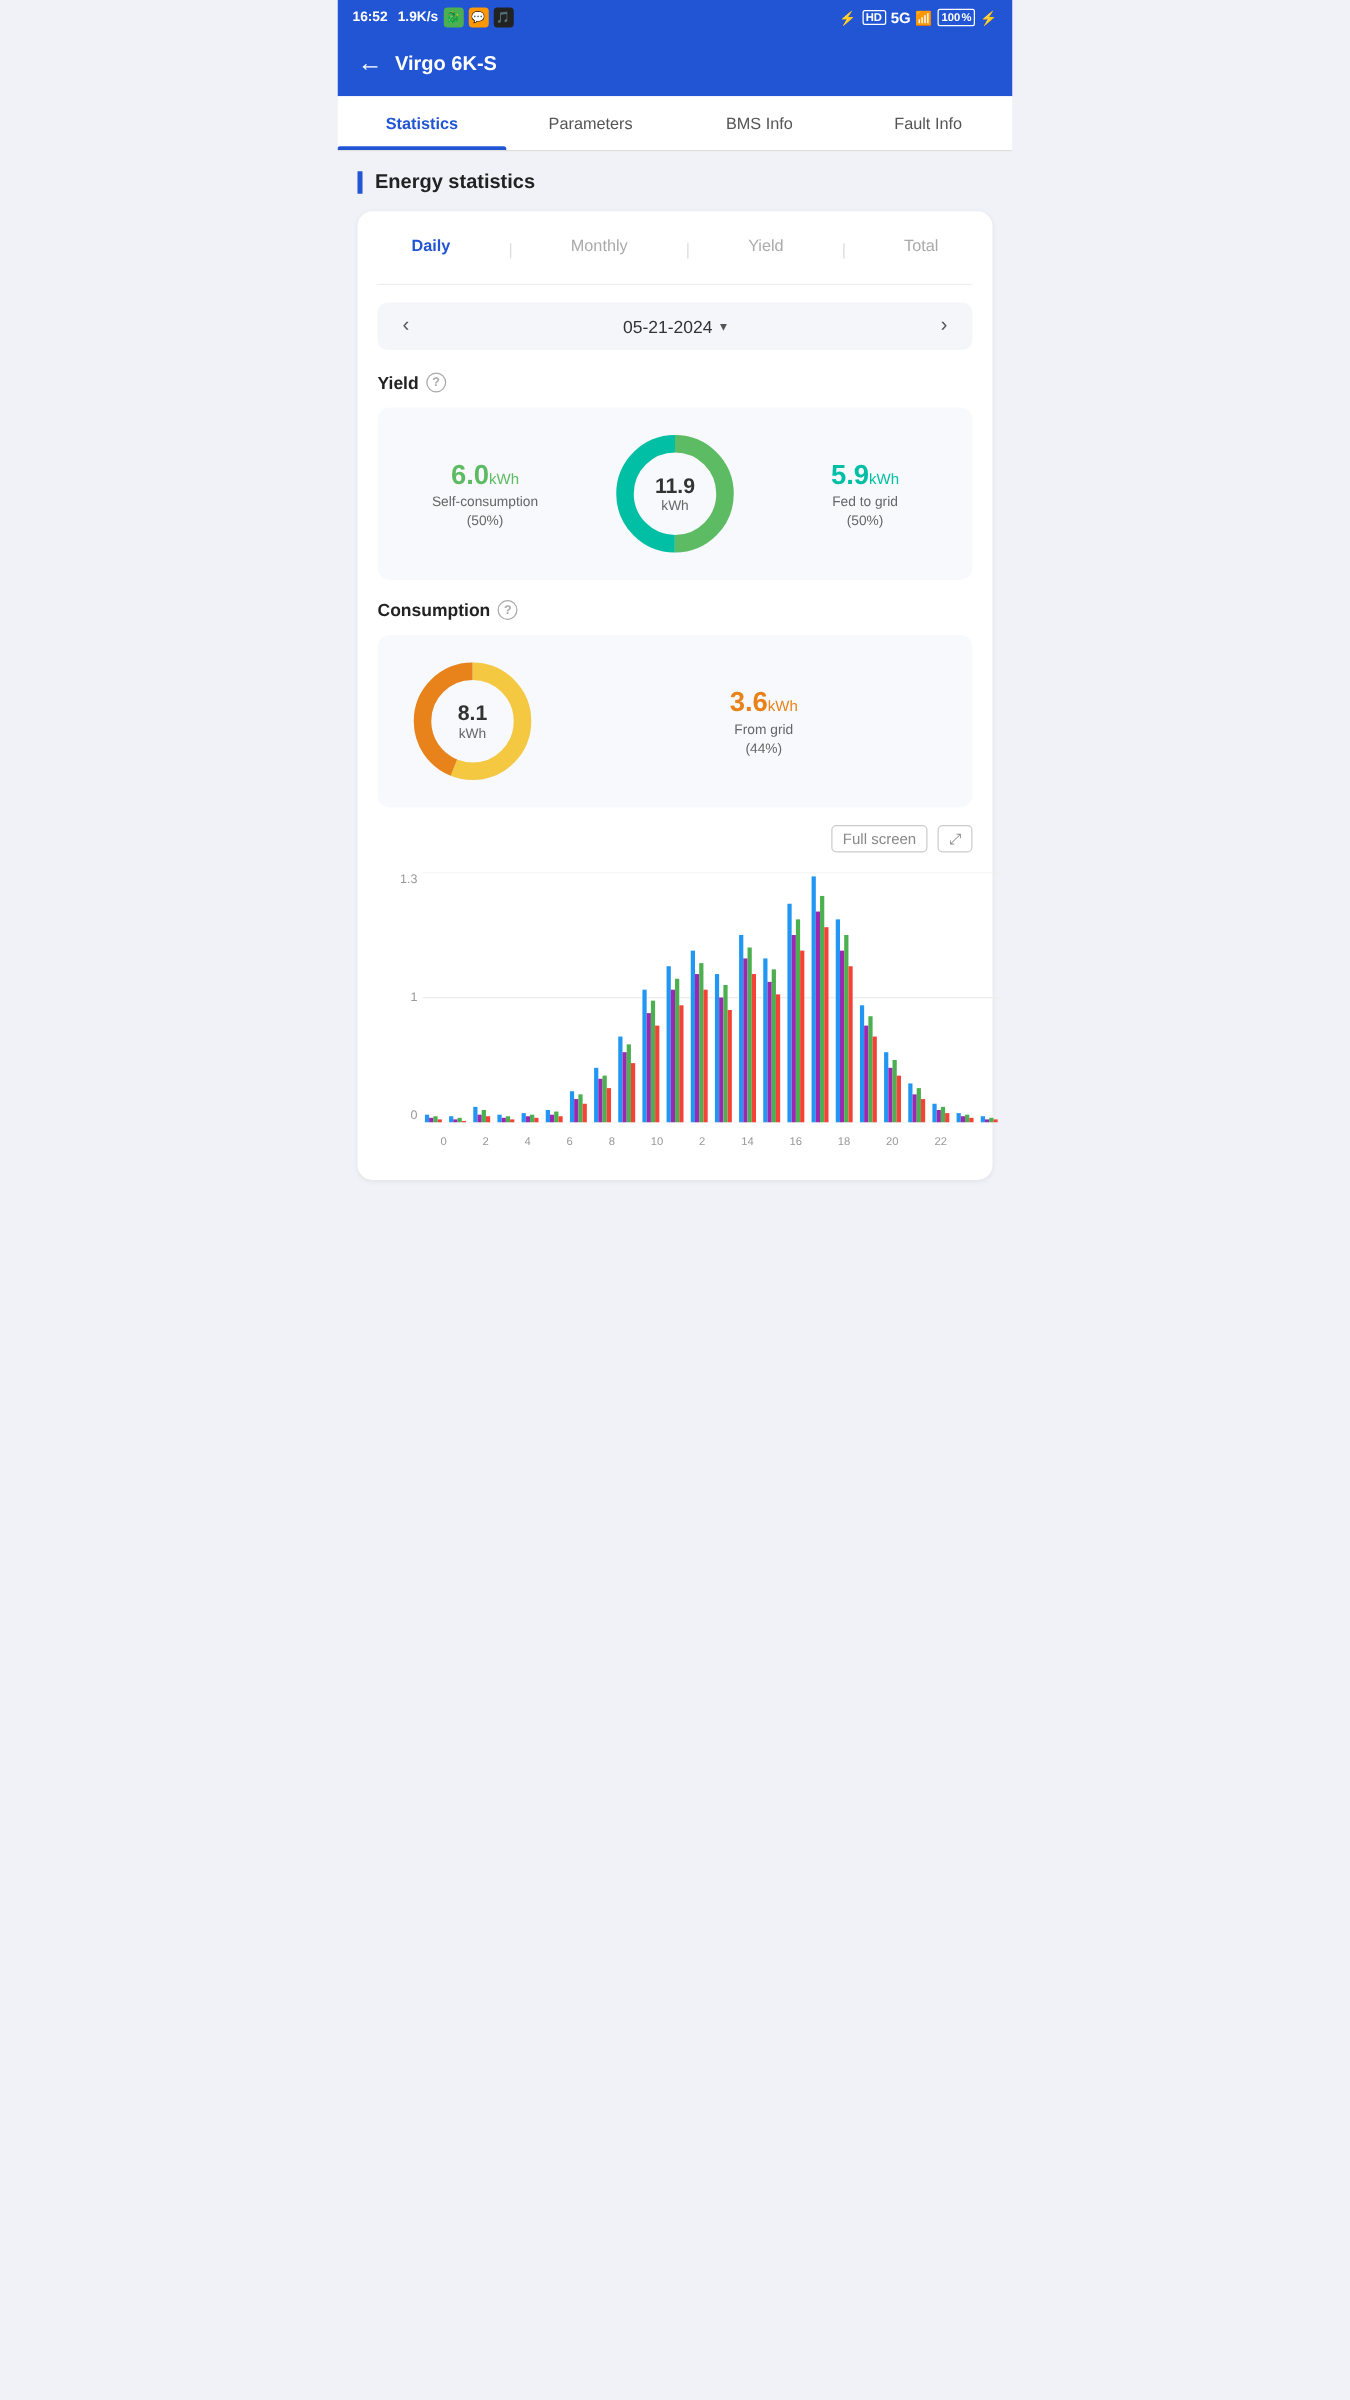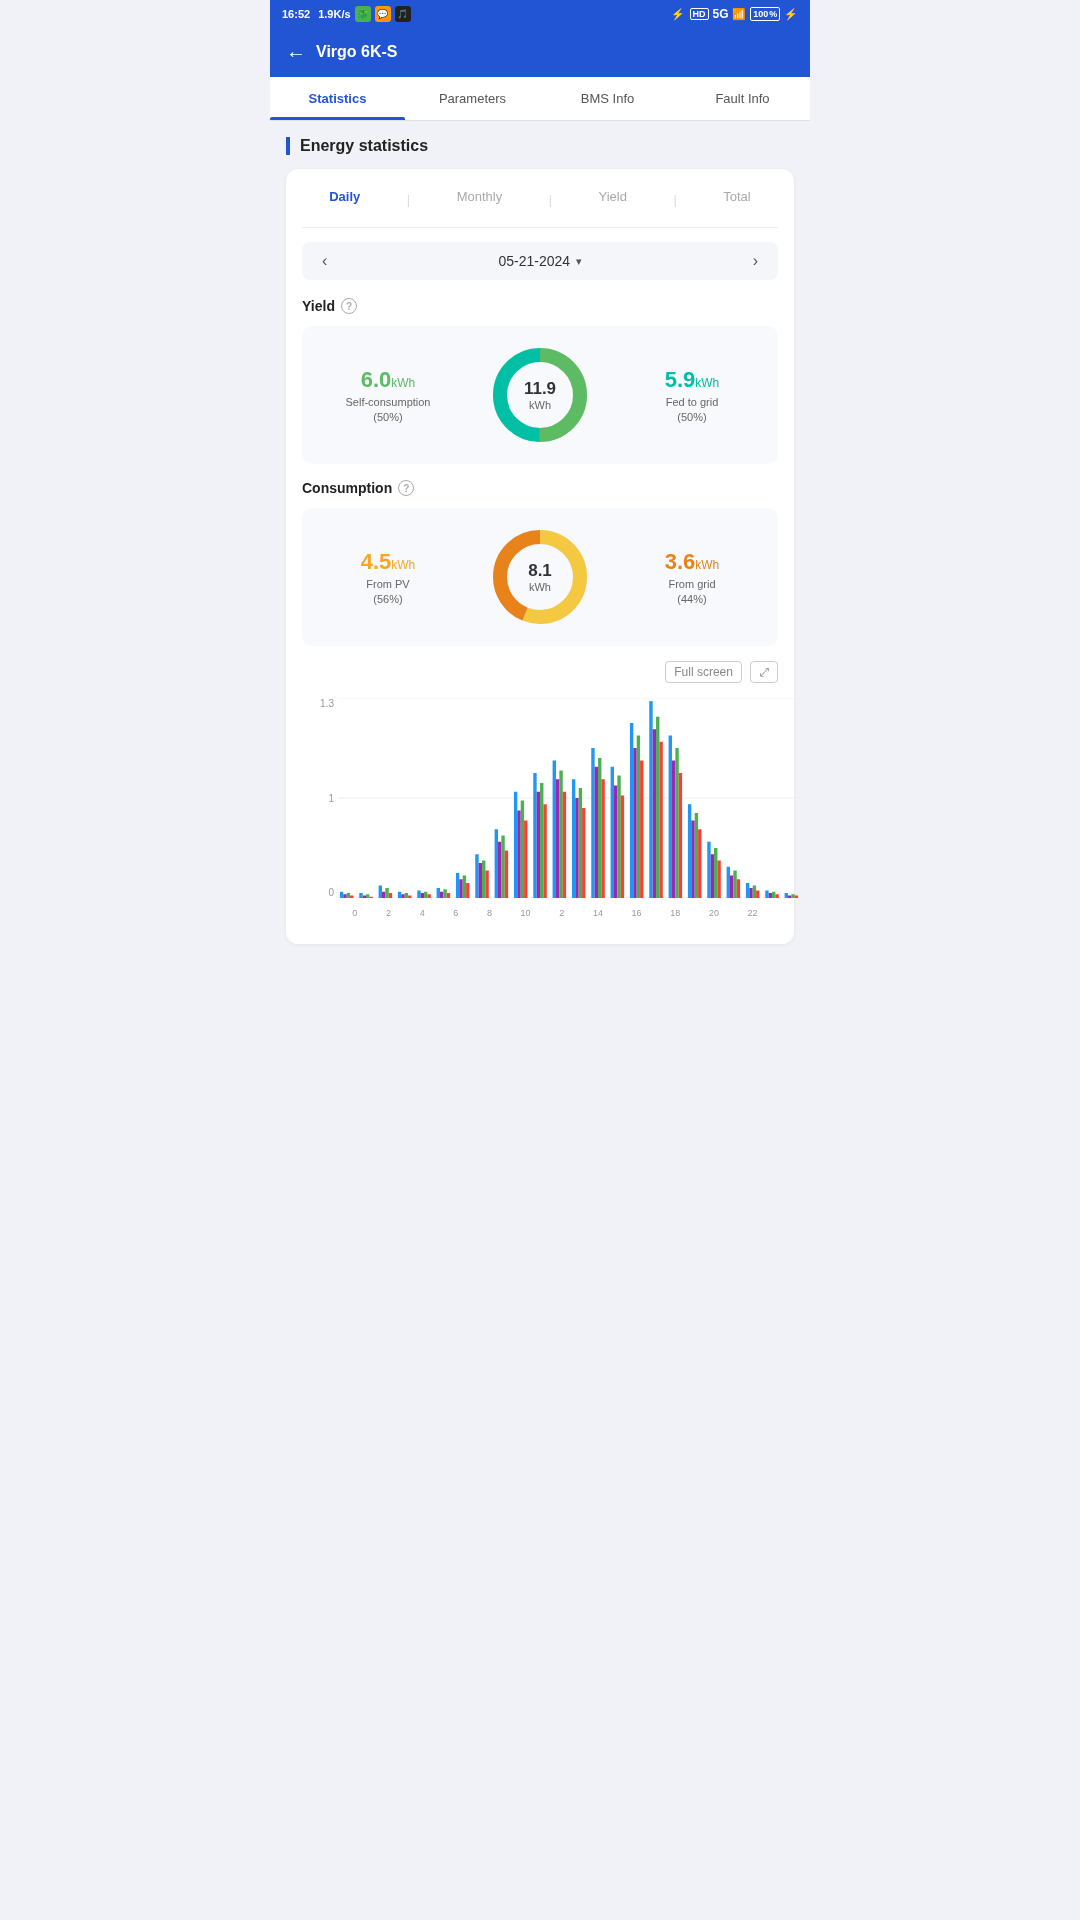--- a/index.html
+++ b/index.html
@@ -324,27 +324,20 @@
       </div>
     </div>
 
     <div class="subsection-title">
       <span>Consumption</span>
       <span class="info-icon">?</span>
     </div>
 
     <div class="donut-row">
 
-      <div class="donut-label">
-        <div>
-          <span class="value" style="color:#f5a623">4.5</span><span class="unit" style="color:#f5a623">kWh</span>
-        </div>
-        <div class="desc">From PV</div>
-        <div class="desc">(56%)</div>
-      </div>
 
       <div class="donut-center">
         <div class="donut-wrapper">
           <svg width="110" height="110" viewBox="0 0 110 110">
             <circle cx="55" cy="55" r="40" fill="none" stroke="#eee" stroke-width="14"></circle>
 
             <circle cx="55" cy="55" r="40" fill="none" stroke="#f5c842" stroke-width="14" stroke-dasharray="140.7 110.5" stroke-dashoffset="0" transform="rotate(-90 55 55)"></circle>
 
             <circle cx="55" cy="55" r="40" fill="none" stroke="#e8821a" stroke-width="14" stroke-dasharray="110.5 140.7" stroke-dashoffset="-140.7" transform="rotate(-90 55 55)"></circle>
           </svg>

